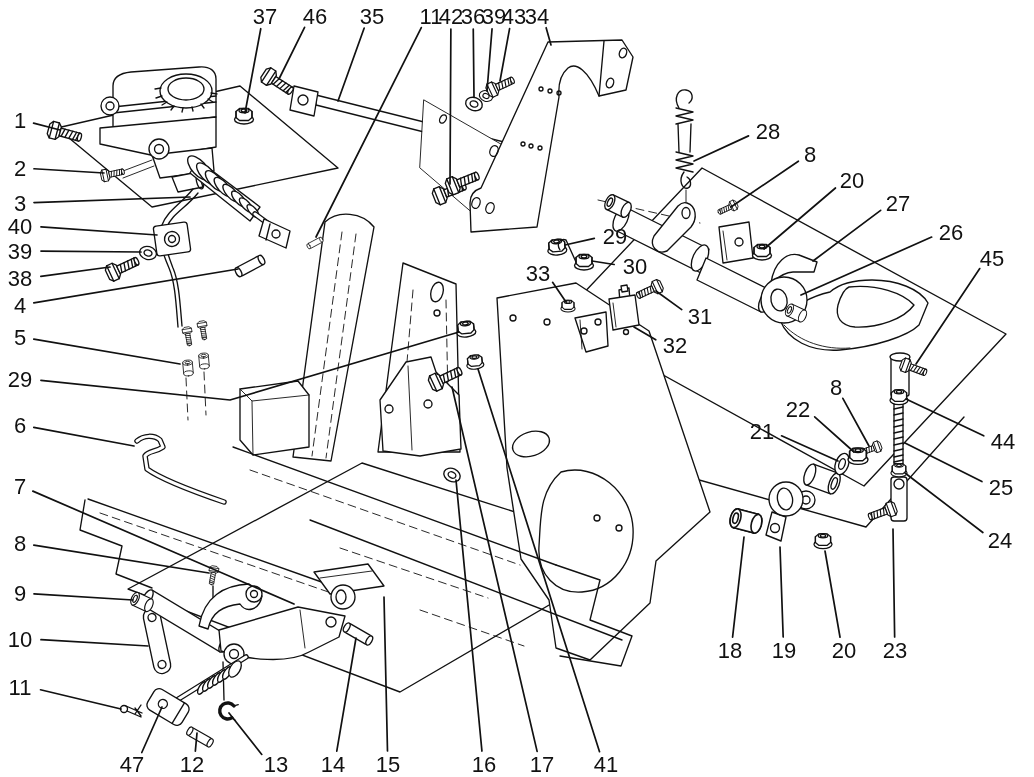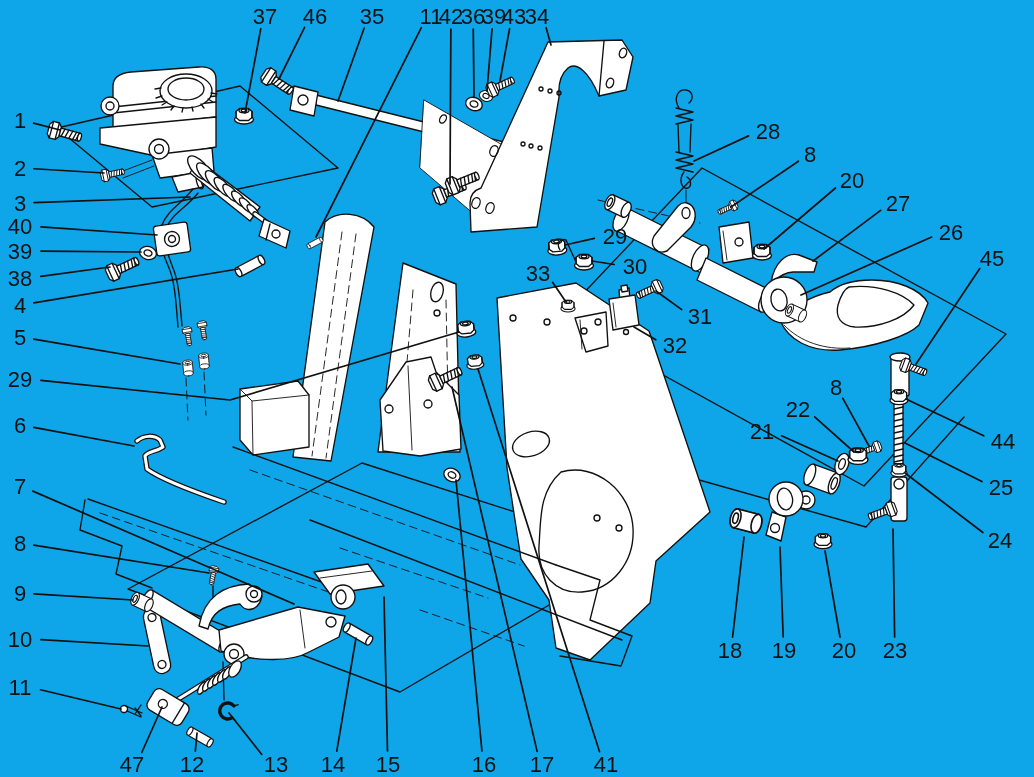--- a/index.html
+++ b/index.html
@@ -1,16 +1,16 @@
 <!DOCTYPE html>
 <html><head>
 <meta charset="utf-8">
 <style>
   html,body{margin:0;padding:0;background:#888;}
-  .stage{position:relative;width:1034px;height:777px;background:#0ea5e9;overflow:hidden;font-family:"Liberation Sans",sans-serif;}
+  .stage{position:relative;width:1034px;height:777px;background:#ffffff;overflow:hidden;font-family:"Liberation Sans",sans-serif;}
   #dsvg{display:block;width:1034px;height:777px;}
   #dsvg *{stroke:#111;stroke-width:1.35;fill:none;stroke-linecap:round;stroke-linejoin:round;}
   #dsvg .f{fill:#fff;}
   #dsvg .t{stroke-width:0.9;}
   #dsvg .d{stroke-width:0.9;stroke-dasharray:8 5;}
   #dsvg .w{stroke-width:5.5;}
   #dsvg .wi{stroke:#fff;stroke-width:3;}
   #dsvg .coil{stroke-width:1.5;}
   #dsvg .leader{stroke:#111;stroke-width:1.7;fill:none;}
   #dsvg text{stroke:none;fill:#111;font-family:"Liberation Sans",sans-serif;font-size:22px;}

